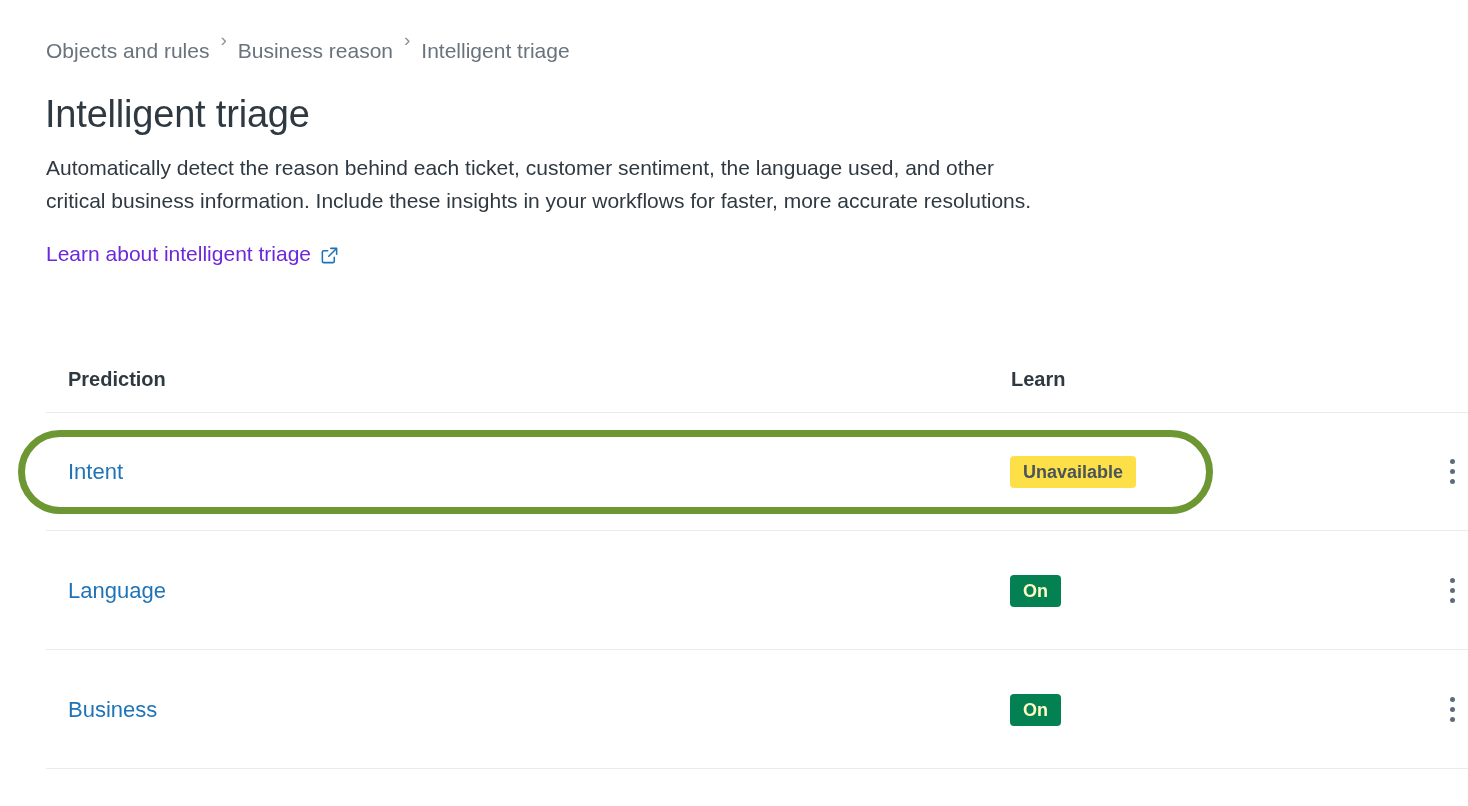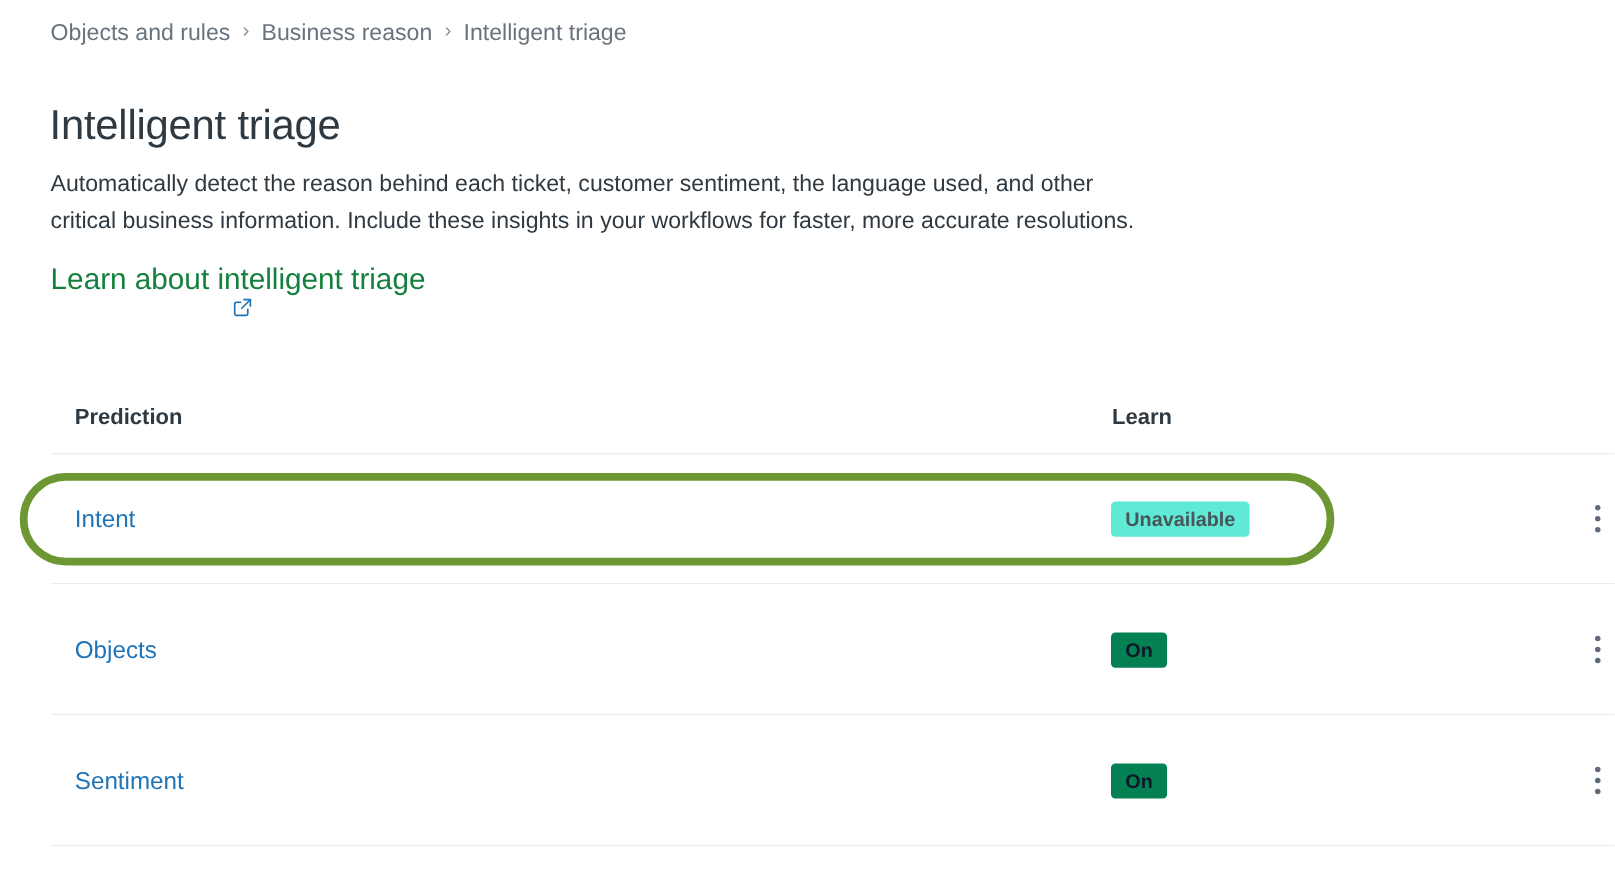--- a/index.html
+++ b/index.html
@@ -23,20 +23,21 @@
     top: 16px;
     display: flex;
     align-items: center;
     font-size: 21px;
     color: #68737d;
     line-height: 28px;
     white-space: nowrap;
   }
   .crumb {
     color: #68737d;
+    margin-top: 21px;
   }
   .crumb-link {
     cursor: pointer;
   }
   .crumb-sep {
     margin: 0 11px;
     color: #87929d;
     font-size: 19px;
     display: inline-block;
     transform: translateY(-1px);
@@ -61,29 +62,28 @@
     top: 130px;
     width: 1010px;
     font-size: 21px;
     line-height: 33px;
     color: #2f3941;
   }
   .learn-link {
     position: absolute;
     left: 46px;
     top: 239px;
-    font-size: 27px;
+    font-size: 21px;
     line-height: 30px;
-    color: #15803d;
+    color: #6d28d9;
     text-decoration: none;
     display: inline-flex;
     align-items: center;
     cursor: pointer;
     white-space: nowrap;
-    flex-direction: column;
   }
   .learn-link .ext-icon {
     margin-left: 9px;
     display: inline-flex;
     align-items: center;
     transform: translateY(1px);
   }
 
   
   .table {
@@ -149,24 +149,24 @@
     display: inline-block;
     font-size: 18px;
     font-weight: bold;
     line-height: 20px;
     padding: 6px 13px;
     border-radius: 4px;
     white-space: nowrap;
   }
   .badge-on {
     background: #038153;
-    color: #0f172a;
+    color: #fef9c3;
   }
   .badge-unavailable {
-    background: #5eead4;
+    background: #fde047;
     color: #49545c;
   }
   .kebab {
     position: absolute;
     left: 1437px;
     top: 50%;
     transform: translateY(-50%);
     width: 30px;
     height: 38px;
     display: flex;
@@ -240,34 +240,34 @@
     </div>
     <div class="kebab">
       <span></span>
       <span></span>
       <span></span>
     </div>
     <div class="row-divider"></div>
   </div>
 
   <div class="row">
-    <a class="row-link" href="#">Objects</a>
+    <a class="row-link" href="#">Language</a>
     <div class="row-status">
       <span class="badge badge-on">On</span>
     </div>
     <div class="kebab">
       <span></span>
       <span></span>
       <span></span>
     </div>
     <div class="row-divider"></div>
   </div>
 
   <div class="row">
-    <a class="row-link" href="#">Sentiment</a>
+    <a class="row-link" href="#">Business</a>
     <div class="row-status">
       <span class="badge badge-on">On</span>
     </div>
     <div class="kebab">
       <span></span>
       <span></span>
       <span></span>
     </div>
     <div class="row-divider"></div>
   </div>

